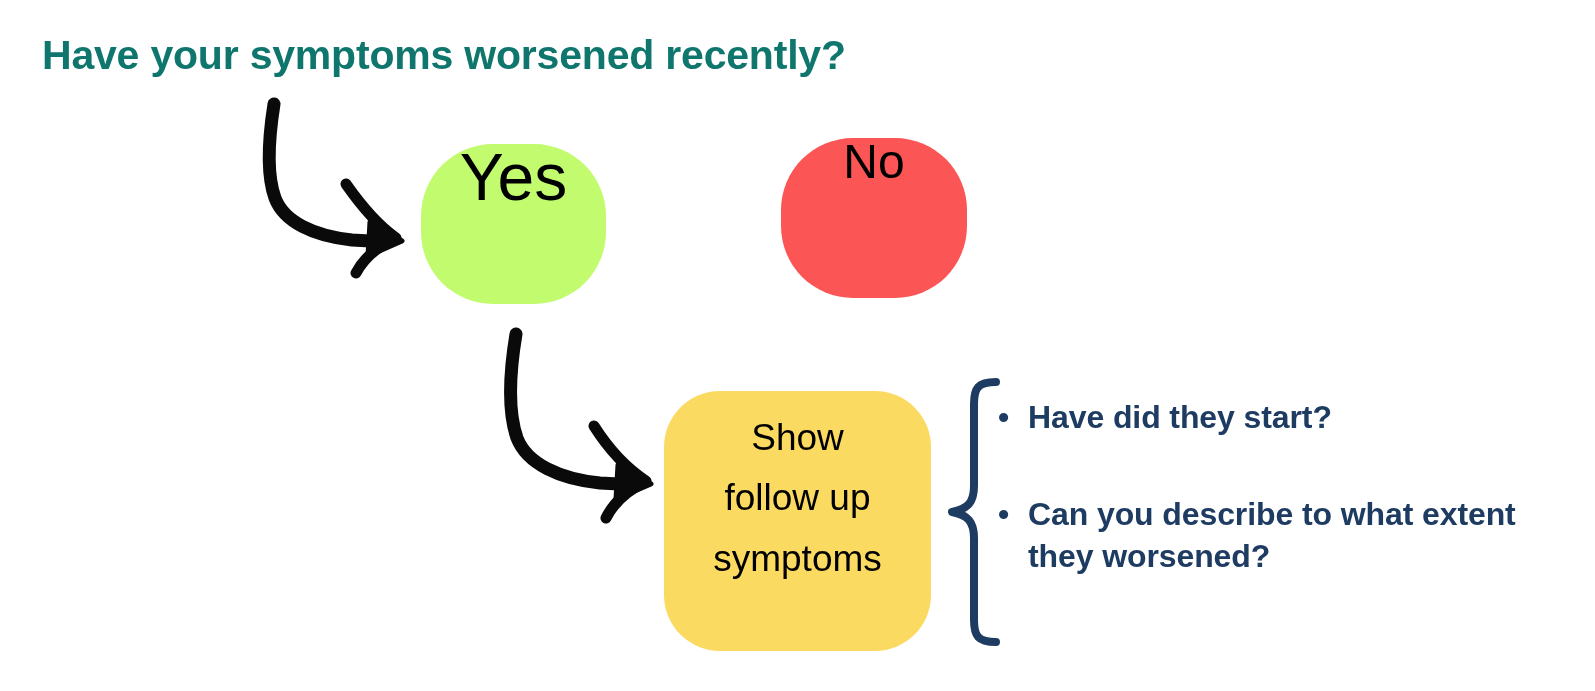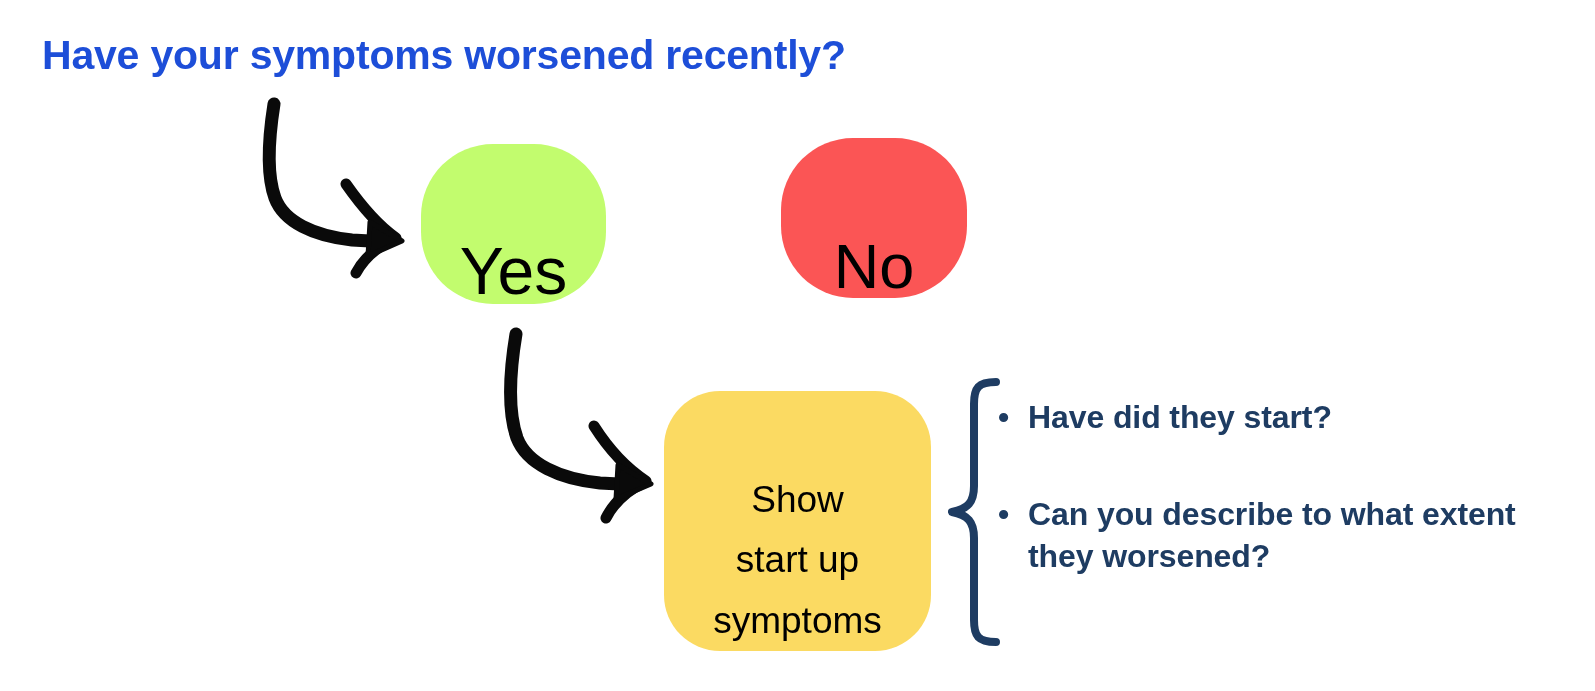--- a/index.html
+++ b/index.html
@@ -25,31 +25,31 @@
     background: #ffffff;
   }
 
   
   #page-title {
     position: absolute;
     left: 42px;
     top: 32px;
     font-size: 41px;
     font-weight: bold;
-    color: #1d4ed8;
+    color: #0f766e;
     letter-spacing: -0.2px;
     white-space: nowrap;
     line-height: 1.15;
   }
 
   
   .node {
     position: absolute;
     display: flex;
-    align-items: flex-end;
+    align-items: flex-start;
     justify-content: center;
     text-align: center;
     color: #000000;
     font-weight: normal;
   }
 
   #node-yes {
     left: 421px;
     top: 144px;
     width: 185px;
@@ -60,34 +60,34 @@
     line-height: 1;
   }
 
   #node-no {
     left: 781px;
     top: 138px;
     width: 186px;
     height: 160px;
     background: #FB5555;
     border-radius: 72px;
-    font-size: 63px;
+    font-size: 48px;
     line-height: 1;
   }
 
   #node-followup {
     left: 664px;
     top: 391px;
     width: 267px;
     height: 260px;
     background: #FBDA62;
     border-radius: 56px;
     font-size: 37px;
     line-height: 1.63;
-    padding: 0 22px;
+    padding: 17px 22px;
   }
 
   #node-followup .node-text { display: block; }
 
   
   .arrow-svg {
     position: absolute;
     overflow: visible;
     pointer-events: none;
   }
@@ -178,21 +178,21 @@
     <span class="node-text">Yes</span>
   </div>
 
   <div id="node-no" class="node">
     <span class="node-text">No</span>
   </div>
 
   <div id="node-followup" class="node">
     <div>
       <span class="node-text">Show</span>
-      <span class="node-text">start up</span>
+      <span class="node-text">follow up</span>
       <span class="node-text">symptoms</span>
     </div>
   </div>
 
   <svg id="brace-followup" viewBox="0 0 58 268" width="58" height="268">
     <path d="M52,4
              C34,4 30,10 30,26
              L30,108
              C30,124 24,131 8,134
              C24,137 30,144 30,160

